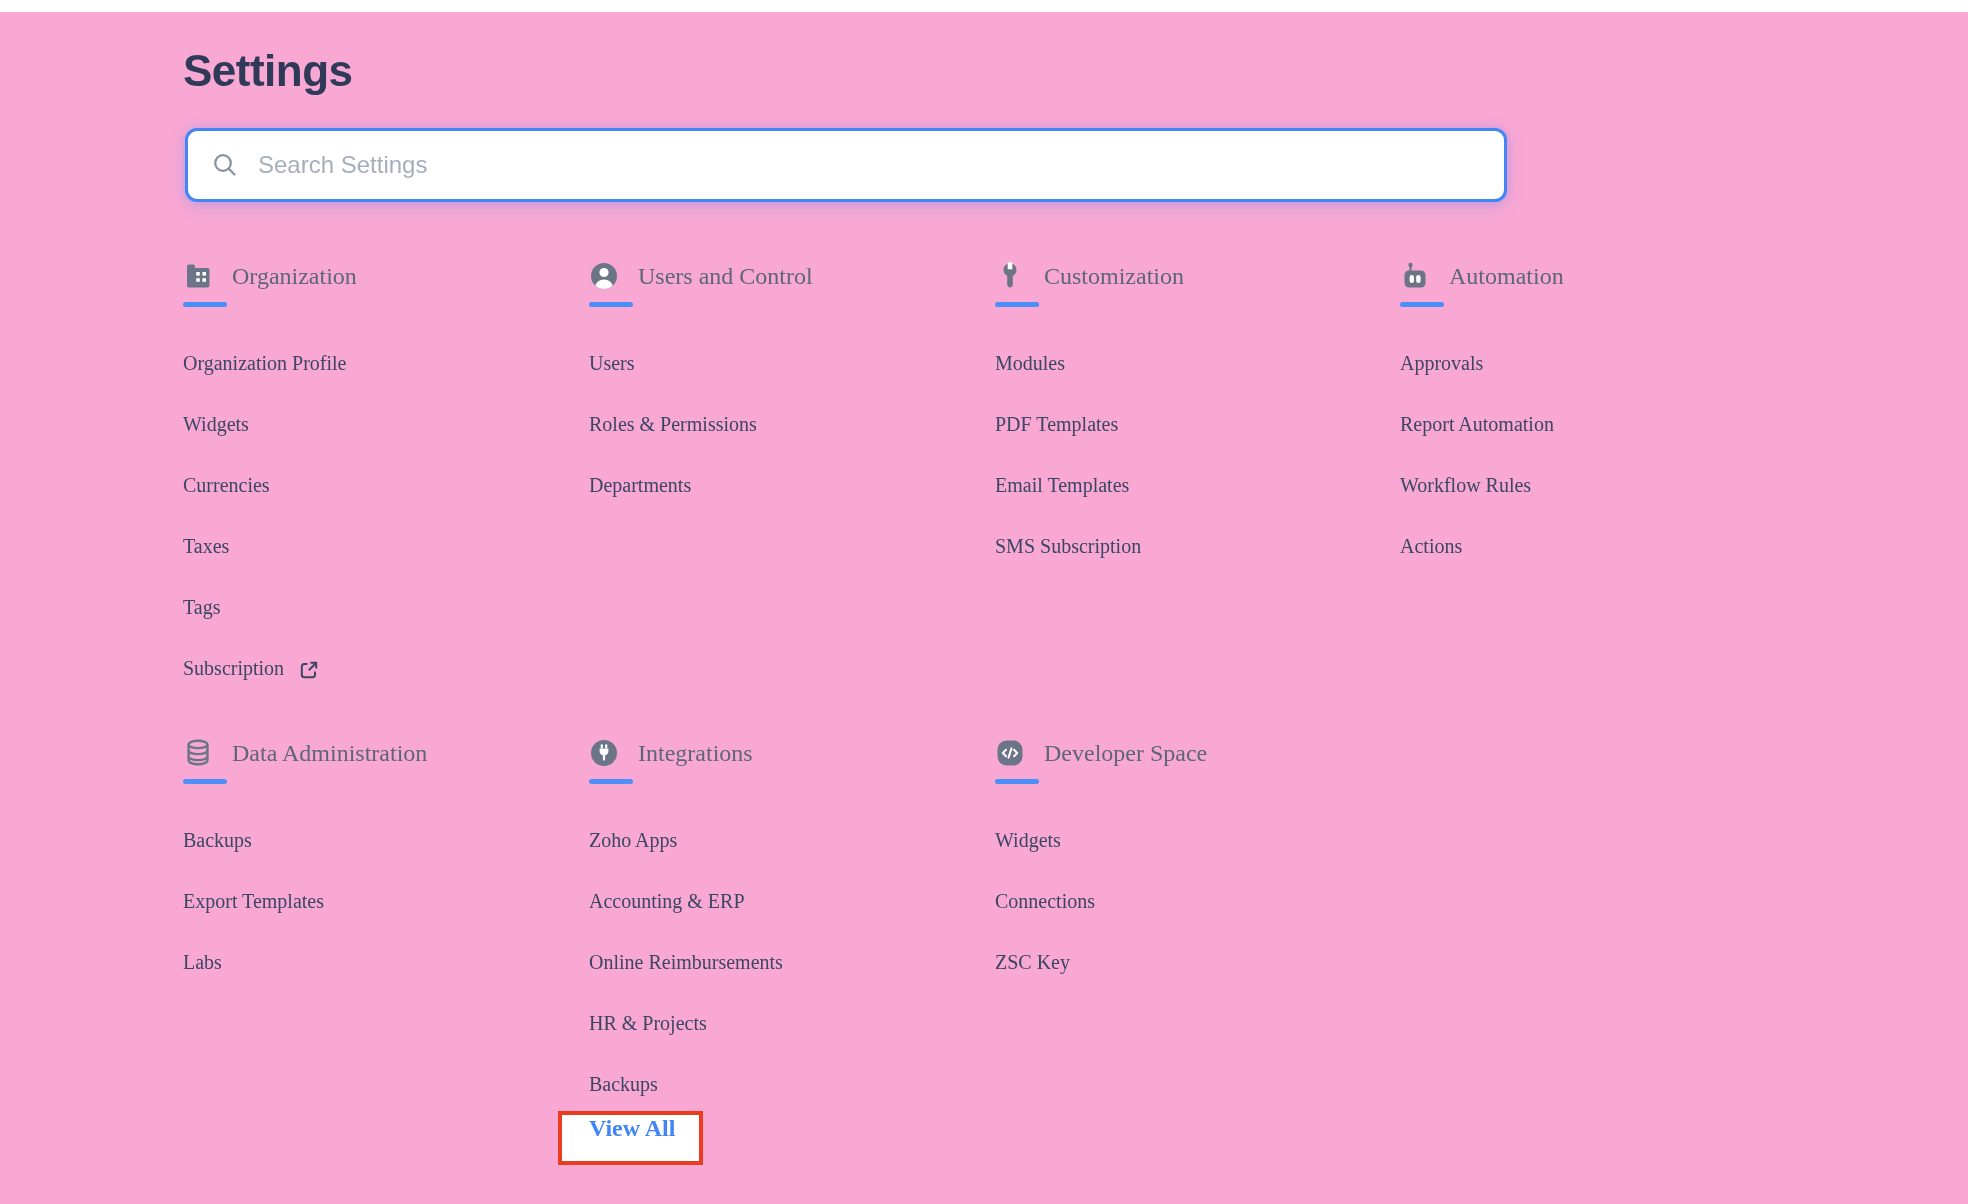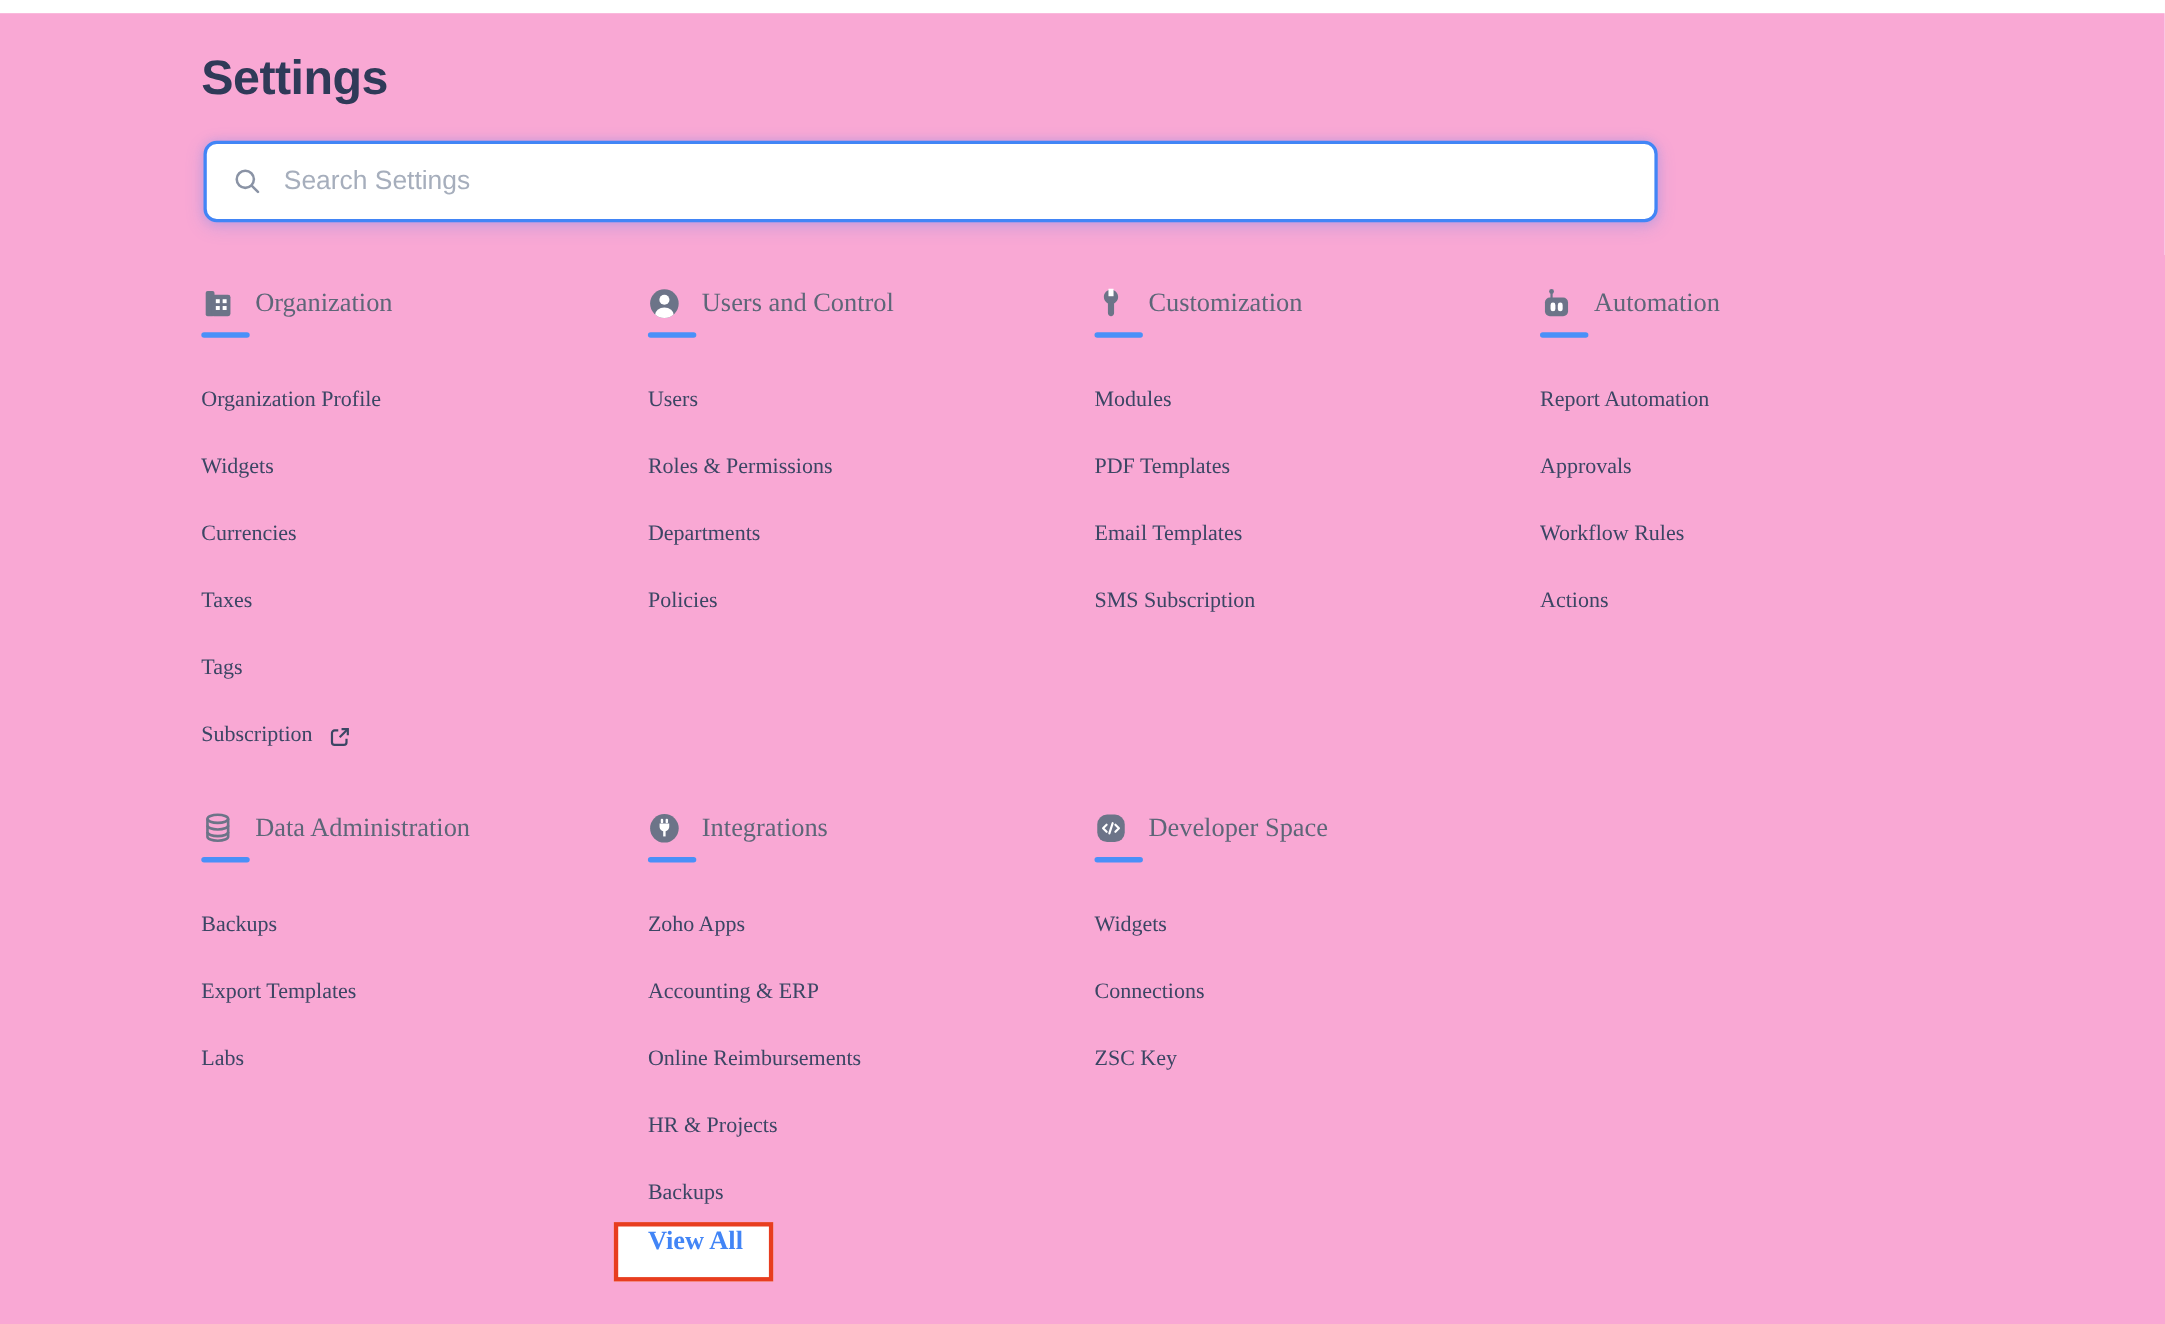--- a/index.html
+++ b/index.html
@@ -125,23 +125,20 @@
     <div class="sec-items">
       <div class="item">
           <span>Users</span>
         </div>
       <div class="item">
           <span>Roles &amp; Permissions</span>
         </div>
       <div class="item">
           <span>Departments</span>
         </div>
-      <div class="item">
-          <span>Policies</span>
-        </div>
     </div>
   </div>
 
   <div class="section" style="left:995px;top:248px;">
     <div class="sec-head">
       <span>
         <svg width="30" height="30" viewBox="0 0 30 30">
           <path d="M15 2.5 c3.6 0 6.5 2.9 6.5 6.5 0 2.6 -1.5 4.8 -3.7 5.8 L17.8 23.6 c0 1.6 -1.25 2.9 -2.8 2.9 s-2.8 -1.3 -2.8 -2.9 L12.2 14.8 C10 13.8 8.5 11.6 8.5 9 8.5 5.4 11.4 2.5 15 2.5 z" fill="#6c7488"></path>
           <rect x="12.7" y="1.5" width="4.6" height="6.8" fill="#ffffff"></rect>
         </svg>
@@ -174,24 +171,24 @@
           <rect x="4.5" y="9.5" width="21" height="17" rx="4.5" fill="#6c7488"></rect>
           <rect x="9.6" y="14" width="4.4" height="8" rx="2.2" fill="#ffffff"></rect>
           <rect x="16.2" y="14" width="4.4" height="8" rx="2.2" fill="#ffffff"></rect>
         </svg>
       </span>
       <span class="sec-label">Automation</span>
     </div>
     <div class="sec-underline"></div>
     <div class="sec-items">
       <div class="item">
+          <span>Approvals</span>
+        </div>
+      <div class="item">
           <span>Report Automation</span>
-        </div>
-      <div class="item">
-          <span>Approvals</span>
         </div>
       <div class="item">
           <span>Workflow Rules</span>
         </div>
       <div class="item">
           <span>Actions</span>
         </div>
     </div>
   </div>
 

